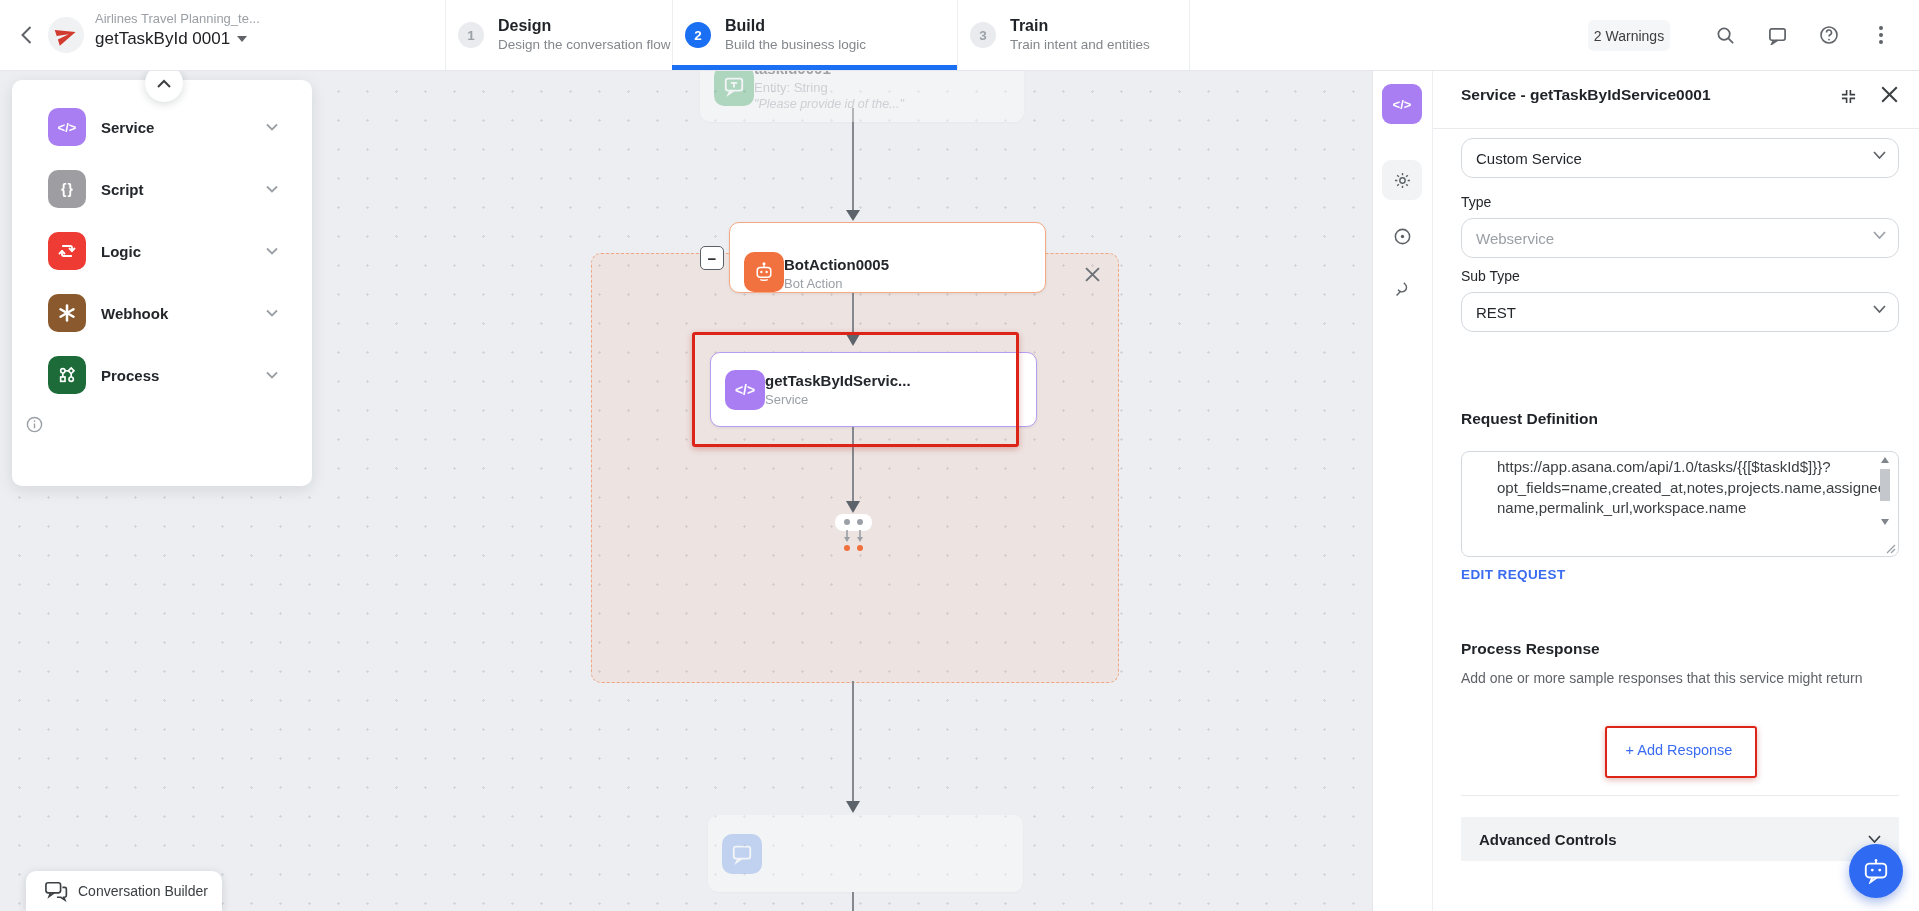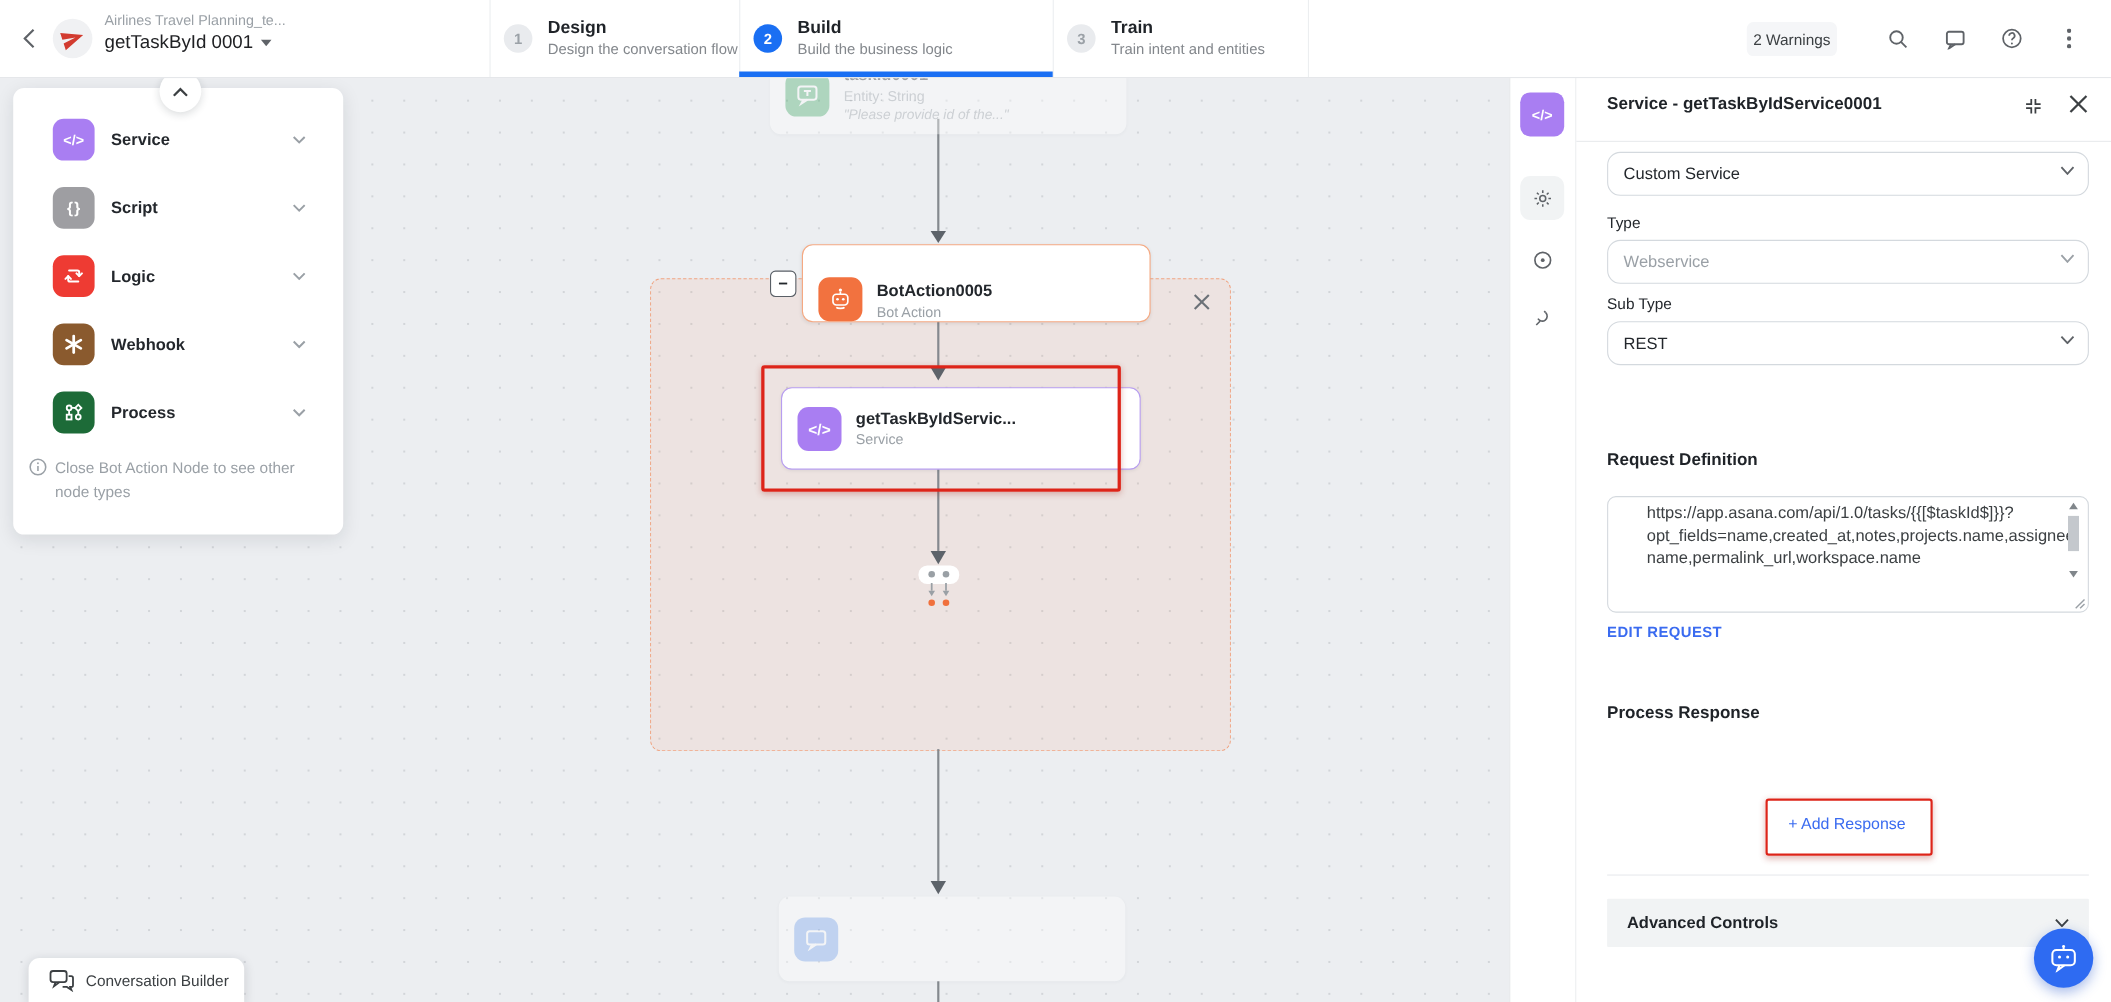--- a/index.html
+++ b/index.html
@@ -9,21 +9,21 @@
   svg{display:block;}
 
   
   .canvas-bg{position:absolute;left:0;top:70px;width:1372px;height:841px;background-color:#eceef1;
     background-image:radial-gradient(circle,#d2d5d9 1.3px,transparent 1.4px);
     background-size:29px 29px;background-position:5px 7px;z-index:0;}
   .wires{position:absolute;left:0;top:0;z-index:2;pointer-events:none;}
   .pink{position:absolute;left:591px;top:253px;width:526px;height:428px;background:rgba(244,140,90,.10);
     border:1.5px dashed #f0a482;border-radius:10px;z-index:1;}
   .node{position:absolute;background:#fff;border-radius:10px;display:flex;align-items:center;
-    padding:0 14px;gap:13px;box-shadow:0 1px 3px rgba(25,35,45,.08);z-index:3;}
+    padding:0 14px;box-shadow:0 1px 3px rgba(25,35,45,.08);z-index:3;}
   .nicon{width:40px;height:40px;border-radius:10px;flex:0 0 auto;display:flex;align-items:center;
     justify-content:center;color:#fff;font-weight:700;}
   .ntitle{font-size:15px;font-weight:700;color:#23272c;line-height:20px;}
   .nsub{font-size:13px;color:#9aa0a6;line-height:17px;}
   .nquote{font-size:12.5px;color:#9aa0a6;font-style:italic;line-height:17px;}
   .faded{opacity:.38;}
   .hl{position:absolute;border:3px solid #dd2419;border-radius:3px;z-index:4;pointer-events:none;
       box-shadow:0 2px 6px rgba(160,30,20,.30);}
   .minusbtn{position:absolute;left:700px;top:246px;width:22px;height:22px;background:#fff;border:1.5px solid #595f66;
     border-radius:5px;z-index:5;display:flex;align-items:center;justify-content:center;font-size:15px;
@@ -255,21 +255,20 @@
         <polyline points="1,1.5 6,6.5 11,1.5"></polyline>
       </svg>
   </div>
   <div class="pal-info" style="z-index:7;">
     <svg width="17" height="17" viewBox="0 0 18 18" fill="none" stroke="#9aa0a6" stroke-width="1.5">
       <circle cx="9" cy="9" r="7.5"></circle>
         <line x1="9" y1="8" x2="9" y2="13"></line>
         <circle cx="9" cy="5.4" r="0.9" fill="#9aa0a6" stroke="none"></circle>
     </svg>
   </div>
-  <div class="pal-note" style="z-index:7;">Close Bot Action Node to see other node types</div>
 
   <div class="badge">
     <svg width="24" height="22" viewBox="0 0 26 24" fill="none" stroke="#3c4043" stroke-width="1.8">
       <rect x="2" y="3" width="16" height="11" rx="2.5"></rect>
         <path d="M7 14l-1.5 4L11 14"></path>
       <path d="M20 8h2.5a1.8 1.8 0 0 1 1.8 1.8V17a1.8 1.8 0 0 1-1.8 1.8h-1l1.2 3-4.5-3H14"></path>
     </svg>
     <div class="t">Conversation Builder</div>
   </div>
 
@@ -430,20 +429,21 @@
           </svg>
       </div>
       <svg width="11" height="11" viewBox="0 0 11 11" style="position:absolute;right:2px;bottom:2px;">
         <line x1="2" y1="10" x2="10" y2="2" stroke="#9aa0a6" stroke-width="1.3"></line>
           <line x1="6" y1="10" x2="10" y2="6" stroke="#9aa0a6" stroke-width="1.3"></line>
       </svg>
     </div>
     <div class="abs link" style="left:88px;top:497px;font-size:13.5px;letter-spacing:.4px;">EDIT REQUEST</div>
 
     <div class="sechead" style="top:570px;">Process Response</div>
+    <div class="abs" style="left:88px;top:598px;width:452px;font-size:14px;line-height:21px;color:#5f6368;">Add one or more sample responses that this service might return</div>
 
     <div class="divline"></div>
     <div class="adv">
       <div class="t">Advanced Controls</div>
       <svg width="13" height="8" viewBox="0 0 13 8" fill="none" stroke="#3c4043" stroke-width="1.7">
           <polyline points="1,1 6.5,7 12,1"></polyline>
         </svg>
     </div>
   </div>
 

